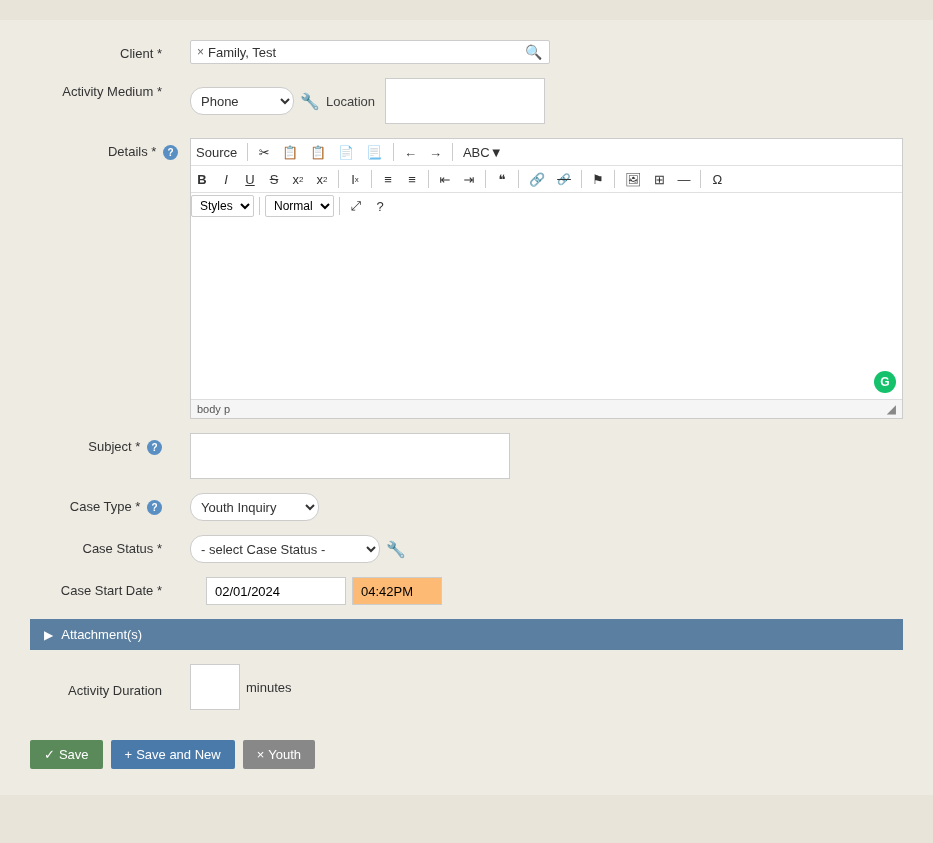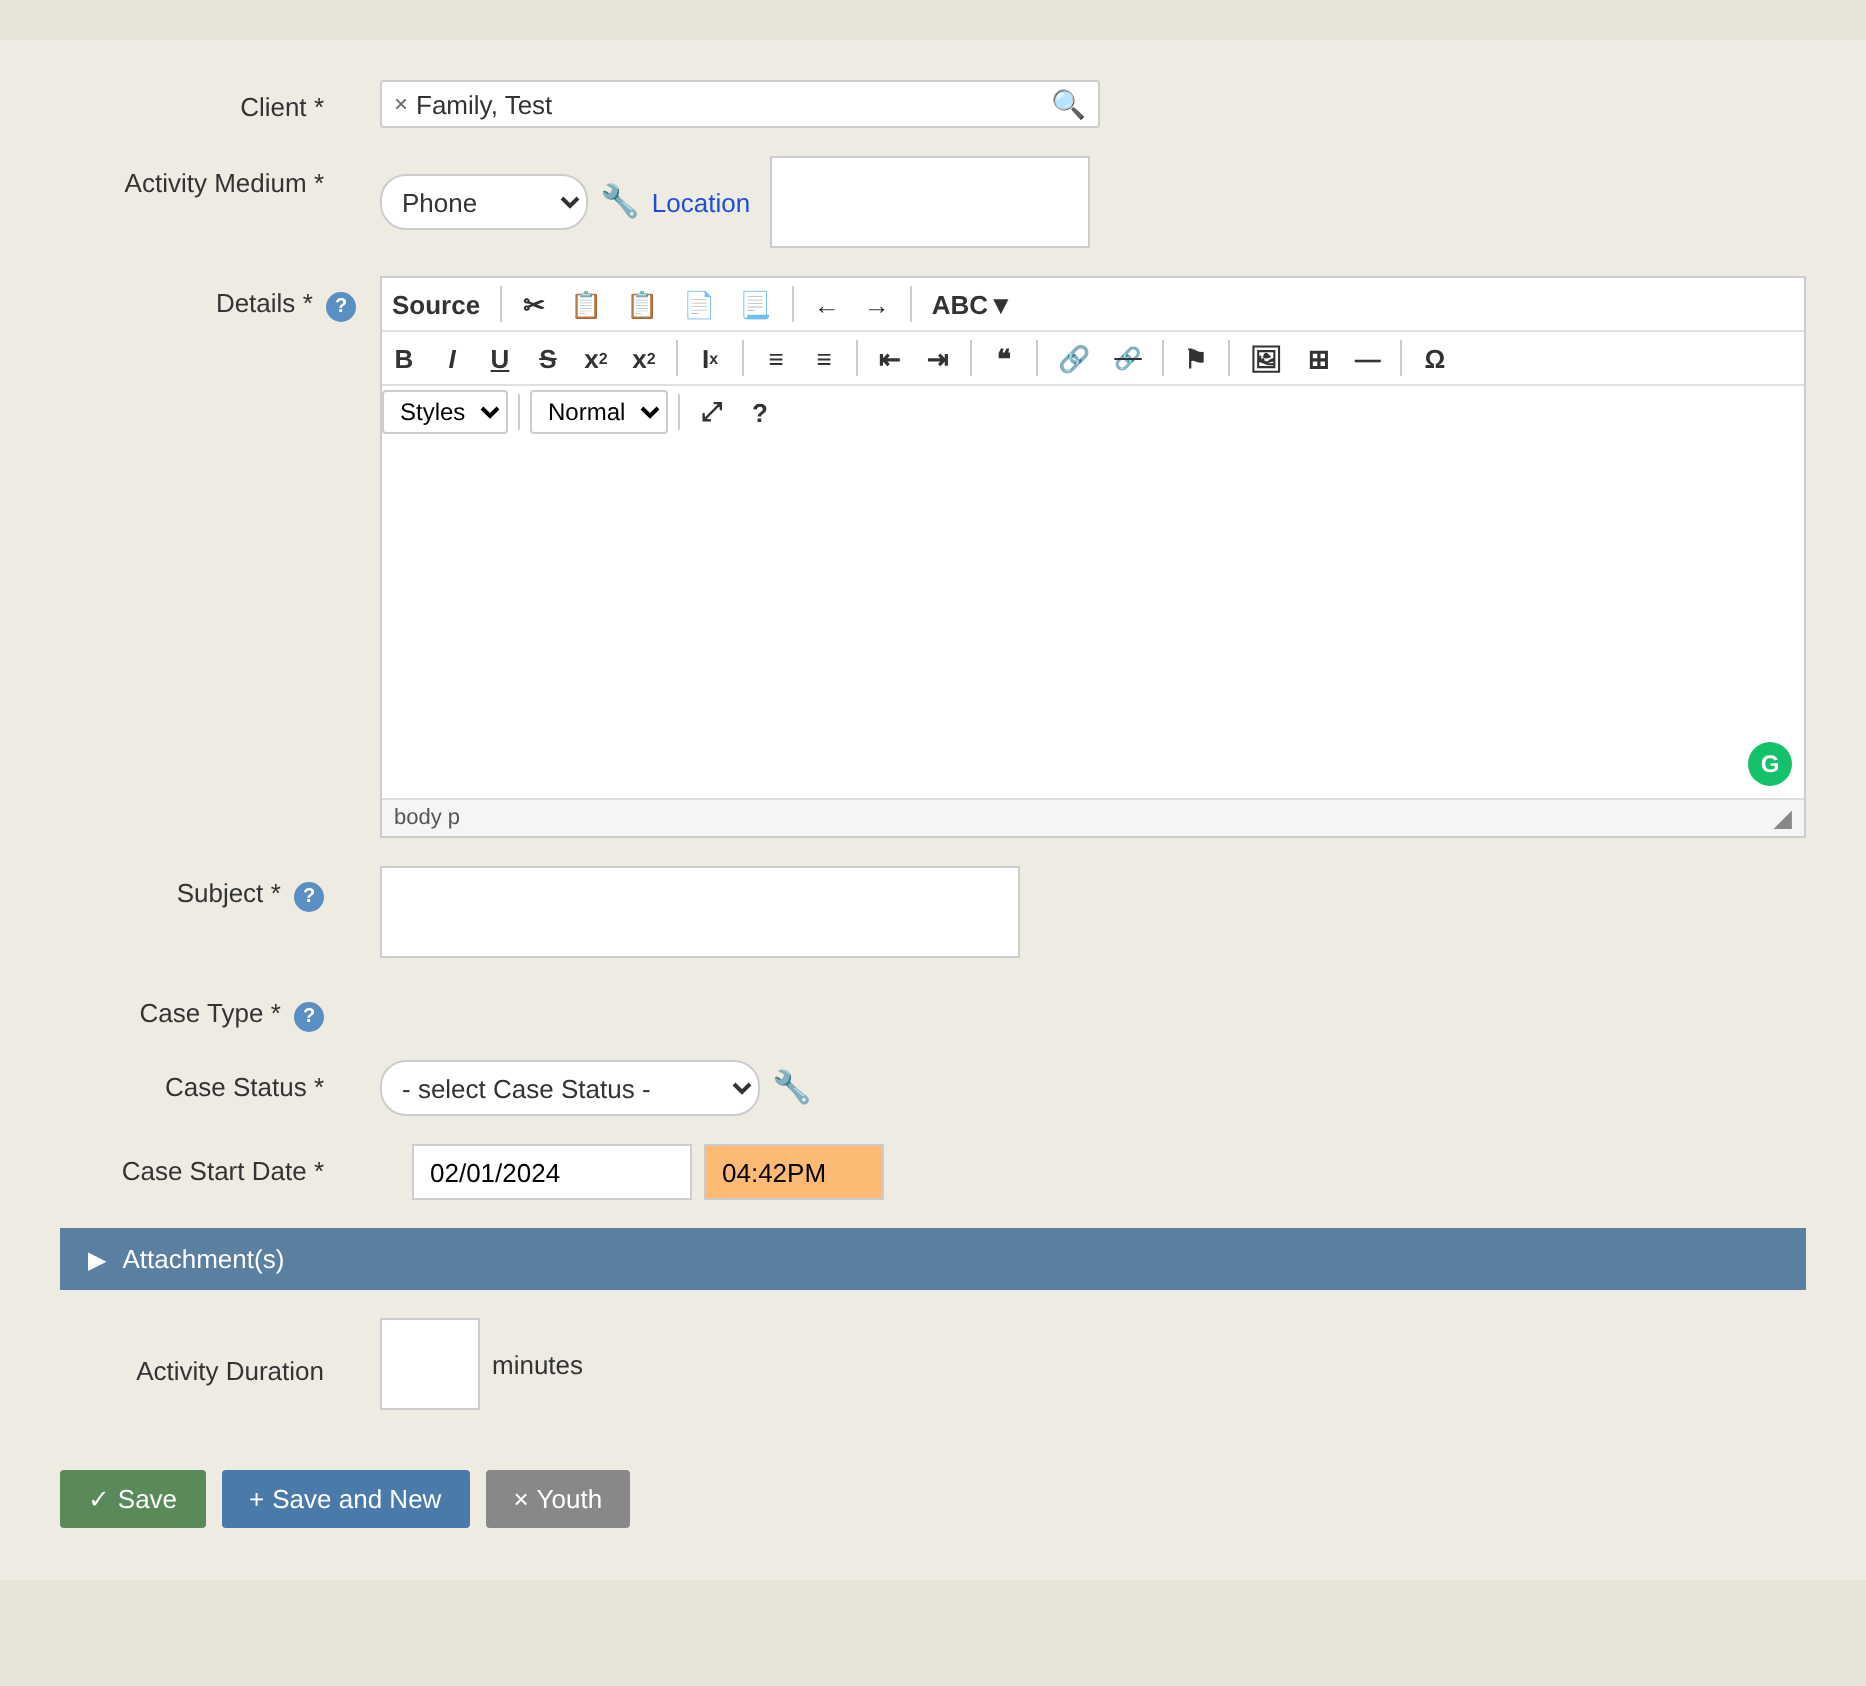--- a/index.html
+++ b/index.html
@@ -81,21 +81,21 @@
       appearance: auto;
       height: 28px;
     }
     .wrench-icon {
       color: #888;
       font-size: 16px;
       cursor: pointer;
     }
     .location-label {
       font-size: 13px;
-      color: #1d4ed8;
+      color: #404040;
       margin-right: 4px;
       text-align: right;
     }
     .location-input {
       border: 1px solid #ccc;
       background: #fff;
       width: 160px;
       height: 46px;
       padding: 4px;
     }
@@ -164,21 +164,20 @@
       padding: 2px 4px;
       cursor: pointer;
       font-size: 13px;
       color: #333;
       border-radius: 2px;
       display: inline-flex;
       align-items: center;
       justify-content: center;
       min-width: 22px;
       height: 22px;
-      font-weight: bold;
     }
     .tb-btn.bold { font-weight: bold; }
     .tb-btn.italic { font-style: italic; }
     .tb-btn.underline { text-decoration: underline; }
     .tb-btn.strikethrough { text-decoration: line-through; }
     .tb-separator {
       width: 1px;
       height: 18px;
       background: #ccc;
       margin: 0 3px;
@@ -445,20 +444,27 @@
     <div class="form-control-wrap">
       <input class="subject-input" type="text" value="" style="">
     </div>
   </div>
 
   <div class="form-row">
     <div class="form-label">
       <span>Case Type</span>
       <span style="color:#333"> *</span>
       <span class="help-icon">?</span>
+    </div>
+    <div class="form-control-wrap">
+      <select class="form-select">
+        <option>Youth Inquiry</option>
+        <option>Adult Inquiry</option>
+        <option>Family Inquiry</option>
+      </select>
     </div>
   </div>
 
   <div class="form-row">
     <div class="form-label required">Case Status</div>
     <div class="form-control-wrap">
       <select class="form-select" style="width:190px;">
         <option value="">- select Case Status -</option>
       </select>
       <span class="wrench-icon">🔧</span>

